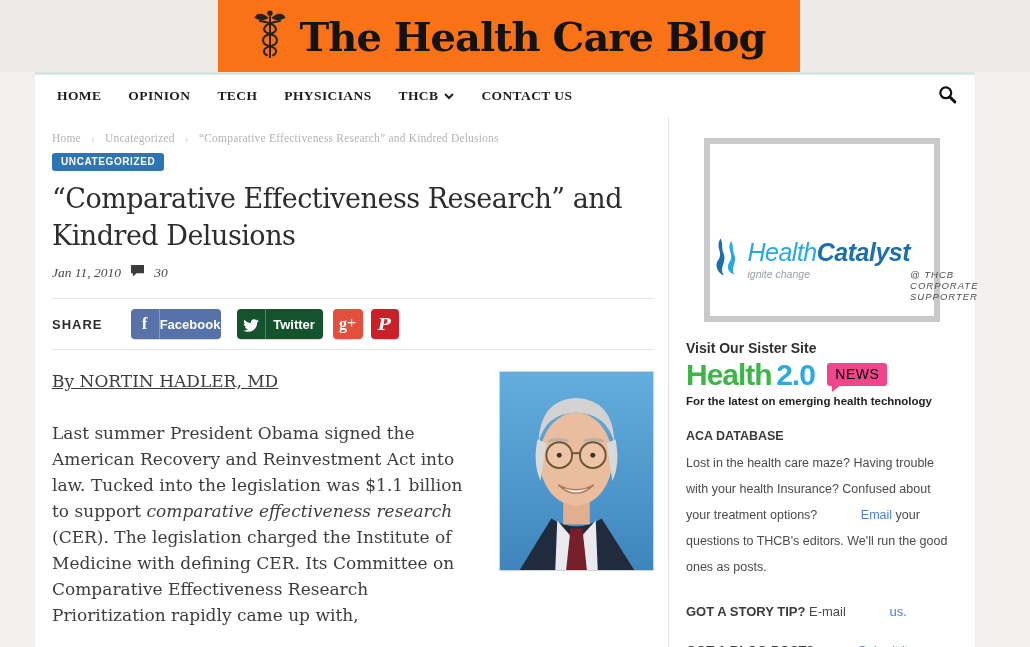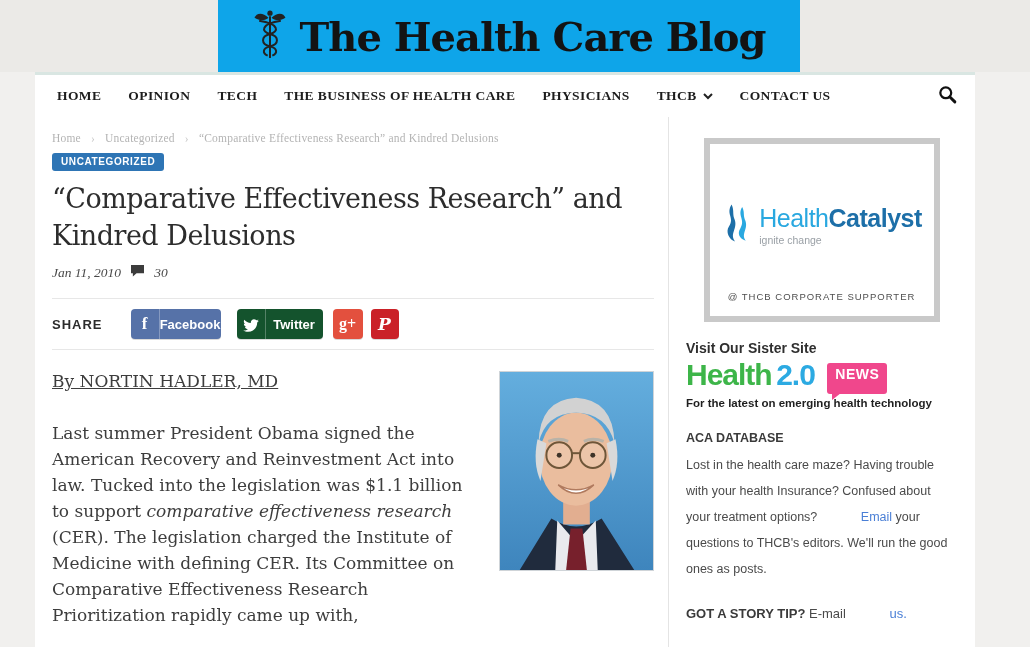--- a/index.html
+++ b/index.html
@@ -1,21 +1,21 @@
 <!DOCTYPE html>
 <html><head>
 <meta charset="utf-8">
 <style>
   * { margin:0; padding:0; box-sizing:border-box; }
   html,body { width:1030px; height:647px; overflow:hidden; }
   body { background:#f1f0ee; font-family:"Liberation Sans", sans-serif; }
 
   
   .masthead { height:72px; background:#ebeae7; position:relative; }
-  .logo-box { position:absolute; left:218px; top:0; width:582px; height:72px; background:#0ea5e9;
+  .logo-box { position:absolute; left:218px; top:0; width:582px; height:72px; background:#f97316;
               display:flex; align-items:center; justify-content:center; gap:13px; }
   .logo-text { font-family:"DejaVu Serif", serif; font-weight:700; font-size:40px; color:#131313; letter-spacing:-1px; white-space:nowrap; }
 
   
   .navbar { margin-left:35px; width:940px; height:45px; background:#ffffff; border-top:3px solid #d9e6e2;
             display:flex; align-items:center; padding-left:22px; }
   .nav-item { font-family:"Liberation Serif", serif; font-weight:700; font-size:13.5px; color:#1d1d1d;
               margin-right:27px; letter-spacing:0.4px; cursor:pointer; white-space:nowrap; display:flex; align-items:center; gap:6px; }
   .search-btn { margin-left:auto; margin-right:18px; cursor:pointer; display:flex; align-items:center; }
 
@@ -53,34 +53,34 @@
 
   
   .article { font-family:"DejaVu Serif", serif; font-size:17px; line-height:26px; color:#3d3d3d; padding-top:18px; }
   .author-photo { float:right; width:155px; height:200px; margin:3px 0 12px 16px; border:1px solid #cfd4d8; display:block; }
   .byline { margin-bottom:26px;text-decoration:underline; }
   .para { margin-bottom:26px; }
   .em { font-style:italic; }
 
   
   .ad-box { width:236px; height:184px; border:6px solid #c9c9c9; background:#fff; margin:0 auto;
-            display:flex; flex-direction:column; align-items:center; cursor:pointer; }
+            display:flex; flex-direction:row; align-items:center; cursor:pointer;font-style:italic; }
   .hc-logo { display:flex; align-items:center; gap:8px; margin-top:58px; }
   .hc-text-health { font-size:25px; color:#29a8e0; letter-spacing:-0.5px; }
   .hc-text-catalyst { font-size:25px; font-weight:700; color:#1d6fa8; letter-spacing:-0.5px; }
   .hc-tagline { font-size:10.5px; color:#9aa0a6; margin-top:1px; }
   .ad-caption { margin-top:auto; margin-bottom:14px; font-size:9.5px; letter-spacing:1px; color:#4e4e4e; }
 
   .sister { text-align:left; margin-top:18px; }
   .sister-heading { font-weight:700; font-size:14px; color:#2f2f2f; }
   .sister-brandrow { margin-top:2px; white-space:nowrap; cursor:pointer; }
   .h20-health { font-weight:700; font-size:30px; color:#3db549; letter-spacing:-1px; }
   .h20-ver { font-weight:700; font-size:30px; color:#2caae2; letter-spacing:-1px; }
-  .news-badge { display:inline-block; position:relative; background:#f0478c; color:#ffffff; font-weight:700;
-                font-size:14px; letter-spacing:0.5px; padding:3px 8px 12px; border-radius:3px; margin-left:8px; vertical-align:6px; }
+  .news-badge { display:inline-block; position:relative; background:#f0478c; color:#000000; font-weight:400;
+                font-size:14px; letter-spacing:0.5px; padding:3px 8px 4px; border-radius:3px; margin-left:8px; vertical-align:6px; }
   .news-badge::after { content:""; position:absolute; left:5px; bottom:-6px; width:0; height:0;
                        border-top:7px solid #f0478c; border-right:9px solid transparent; }
   .sister-tagline { font-weight:700; font-size:11.5px; color:#1f1f1f; margin-top:3px; }
 
   .side-section { margin-top:22px; }
   .side-heading { font-weight:700; font-size:12.5px; color:#3a3a3a; }
   .side-text { font-size:12.5px; line-height:26px; color:#4a4a4a; margin-top:7px; }
   .side-link { color:#4a7fd6; cursor:pointer;margin-left:40px; }
   .tip-line { margin-top:24px; font-size:13px; color:#4a4a4a; }
   .tip-line .side-heading { display:inline; font-size:13px; }
@@ -103,21 +103,20 @@
       </svg>
     </span>
     <span class="logo-text">The Health Care Blog</span>
   </div>
 </header>
 
 <nav class="navbar">
   <span class="nav-item">HOME</span>
   <span class="nav-item">OPINION</span>
   <span class="nav-item">TECH</span>
-  <span class="nav-item">THE BUSINESS OF HEALTH CARE</span>
   <span class="nav-item">PHYSICIANS</span>
   <span class="nav-item">
     <span>THCB</span>
     <span>
       <svg width="10" height="7" viewBox="0 0 10 7">
           <path d="M1 1l4 4 4-4" fill="none" stroke="#222" stroke-width="2"></path>
         </svg>
     </span>
   </span>
   <span class="nav-item">CONTACT US</span>

